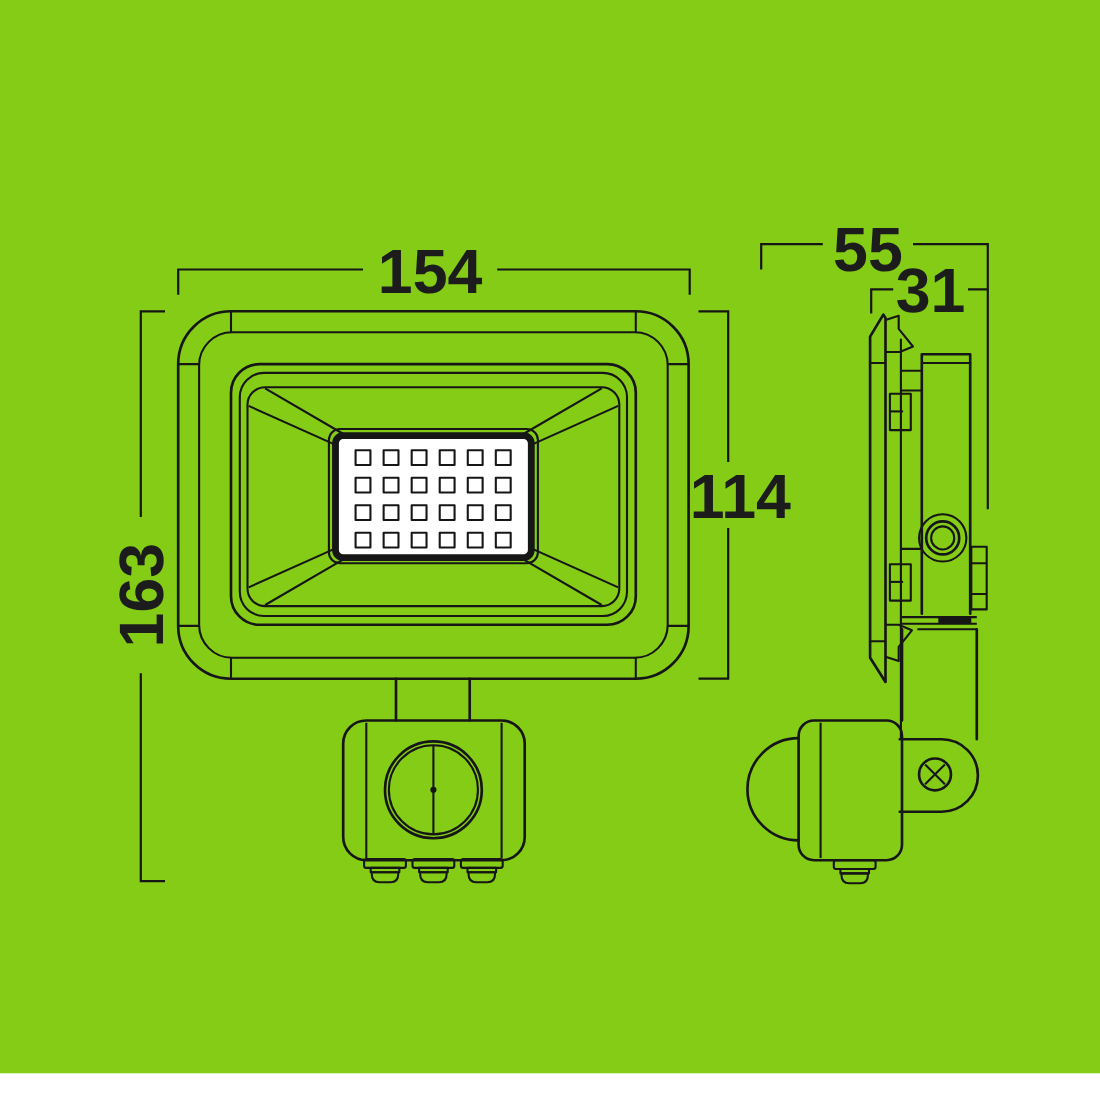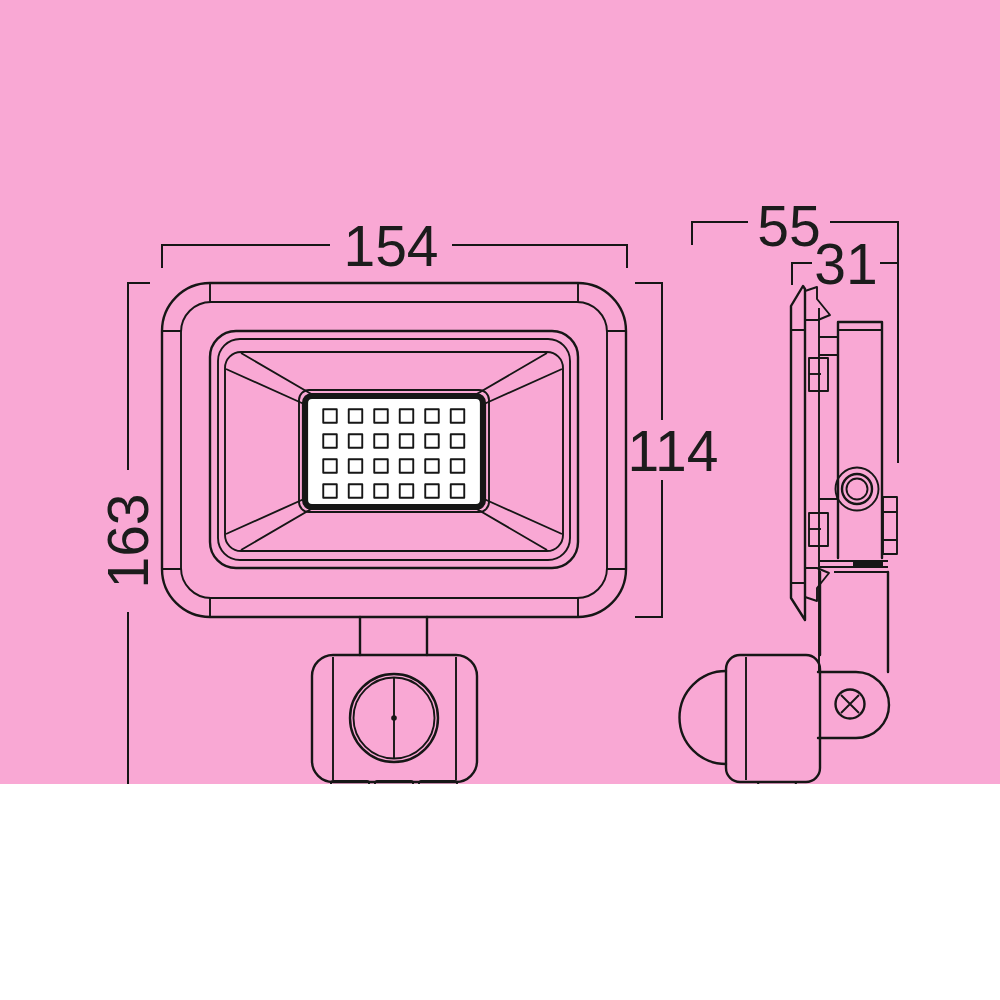--- a/index.html
+++ b/index.html
@@ -1,17 +1,17 @@
 <!DOCTYPE html>
 <html><head>
 <meta charset="utf-8">
 <style>
   html,body{margin:0;padding:0;background:#ffffff;}
-  .stage{width:1000px;height:784px;position:relative;background:#f9a8d4;
-         font-family:"Liberation Sans", sans-serif;}
+  .stage{width:1000px;height:976px;position:relative;background:#84cc16;
+         font-family:"Liberation Sans", sans-serif;font-weight:bold;}
   svg{display:block;}
   .ln{fill:none;stroke:#161616;stroke-width:2.4;stroke-linecap:round;stroke-linejoin:round;}
   .thin{fill:none;stroke:#161616;stroke-width:1.9;stroke-linejoin:round;}
   .dim{fill:none;stroke:#161616;stroke-width:2;stroke-linecap:butt;}
   .thick{fill:#ffffff;stroke:#161616;stroke-width:6.2;stroke-linejoin:round;}
   .heavy{fill:none;stroke:#161616;stroke-width:6;}
   .dimtext{fill:#1c1c1c;font-size:57px;font-family:"Liberation Sans", sans-serif;}
   .dot{fill:#161616;stroke:none;}
 </style>
 </head>

